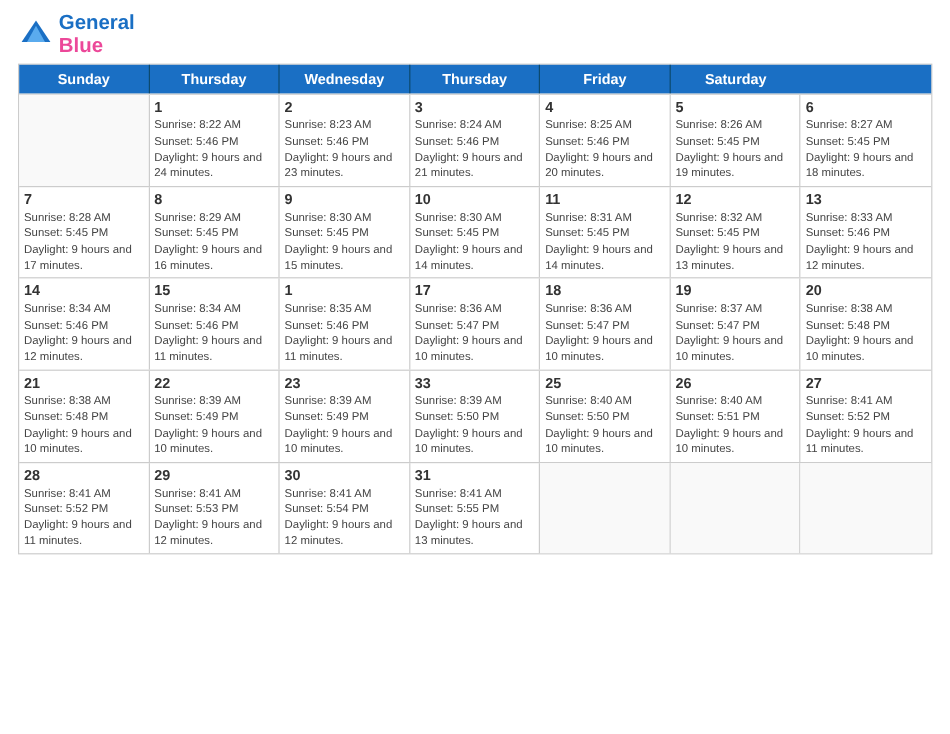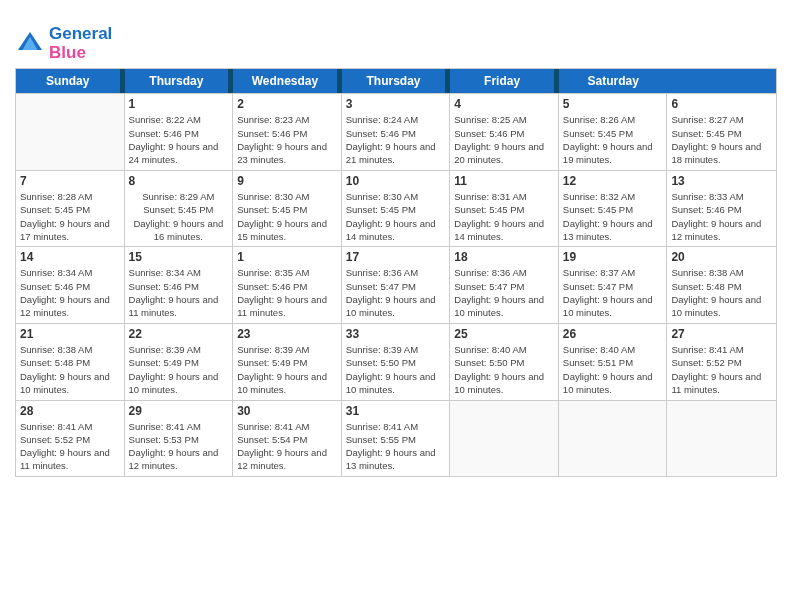--- a/index.html
+++ b/index.html
@@ -9,21 +9,20 @@
       font-family: Arial, sans-serif;
       background: #fff;
       overflow: hidden;
     }
     .page {
       width: 792px;
       height: 472px;
       padding: 10px 15px 10px 15px;
       display: flex;
       flex-direction: column;
-      margin-top: 15px;
     }
     .header {
       display: flex;
       justify-content: space-between;
       align-items: flex-start;
       margin-bottom: 6px;
     }
     .logo {
       display: flex;
       align-items: center;
@@ -56,21 +55,21 @@
       display: grid;
       grid-template-columns: repeat(7, 1fr);
       background: #1a6fc4;
     }
     .cal-header-cell {
       color: #fff;
       font-size: 12px;
       font-weight: bold;
       text-align: center;
       padding: 5px 2px;
-      border-right: 5px solid #0c4a6e;
+      border-right: 1px solid #0c4a6e;
     }
     .cal-header-cell:last-child {
       border-right: none;
     }
     .cal-body {
       flex: 1;
       display: flex;
       flex-direction: column;
     }
     .cal-row {
@@ -176,21 +175,21 @@
         </div>
         <div class="cal-row">
           <div class="cal-cell">
             <div class="day-number">7</div>
             <div class="day-info" style="white-space: pre-line;">Sunrise: 8:28 AM
 Sunset: 5:45 PM
 Daylight: 9 hours and 17 minutes.</div>
           </div>
           <div class="cal-cell">
             <div class="day-number">8</div>
-            <div class="day-info" style="white-space: pre-line; text-align: center;">Sunrise: 8:29 AM
+            <div class="day-info" style="white-space: pre-line;">Sunrise: 8:29 AM
 Sunset: 5:45 PM
 Daylight: 9 hours and 16 minutes.</div>
           </div>
           <div class="cal-cell">
             <div class="day-number">9</div>
             <div class="day-info" style="white-space: pre-line;">Sunrise: 8:30 AM
 Sunset: 5:45 PM
 Daylight: 9 hours and 15 minutes.</div>
           </div>
           <div class="cal-cell">

